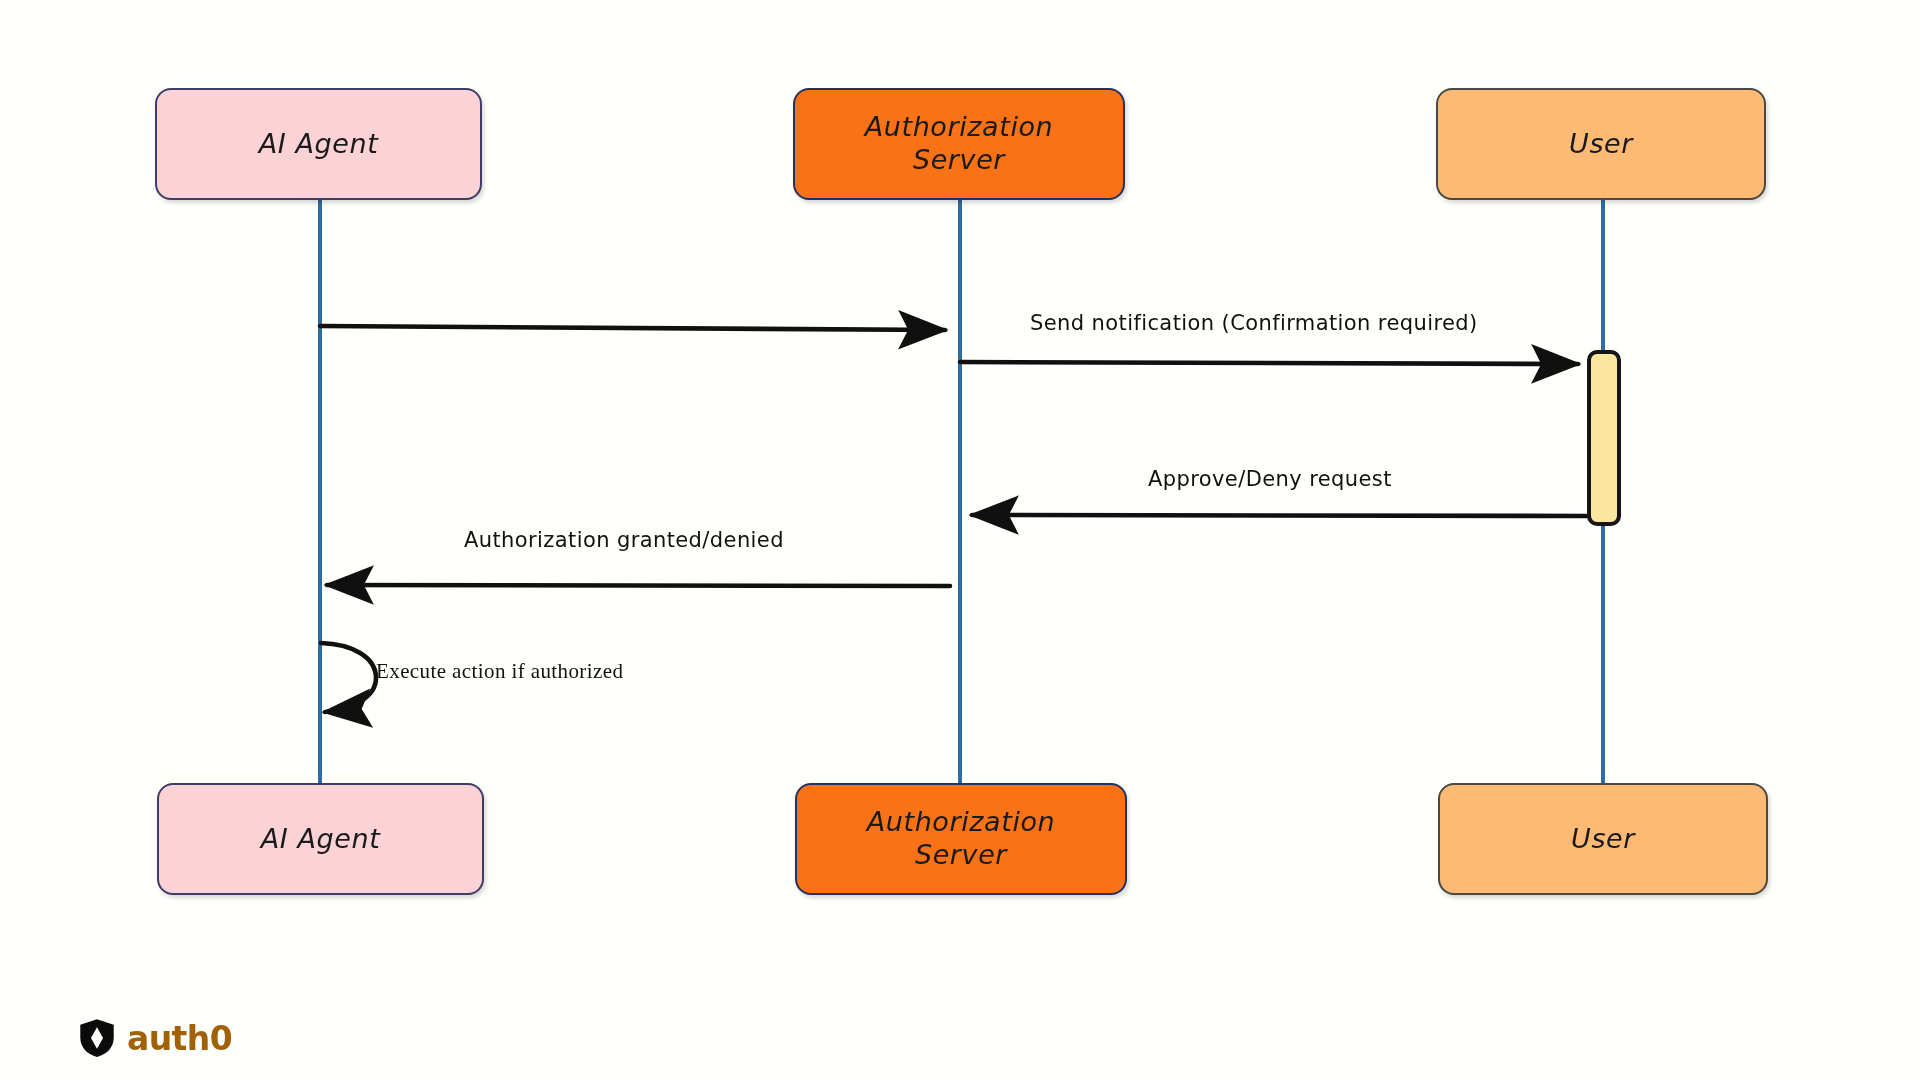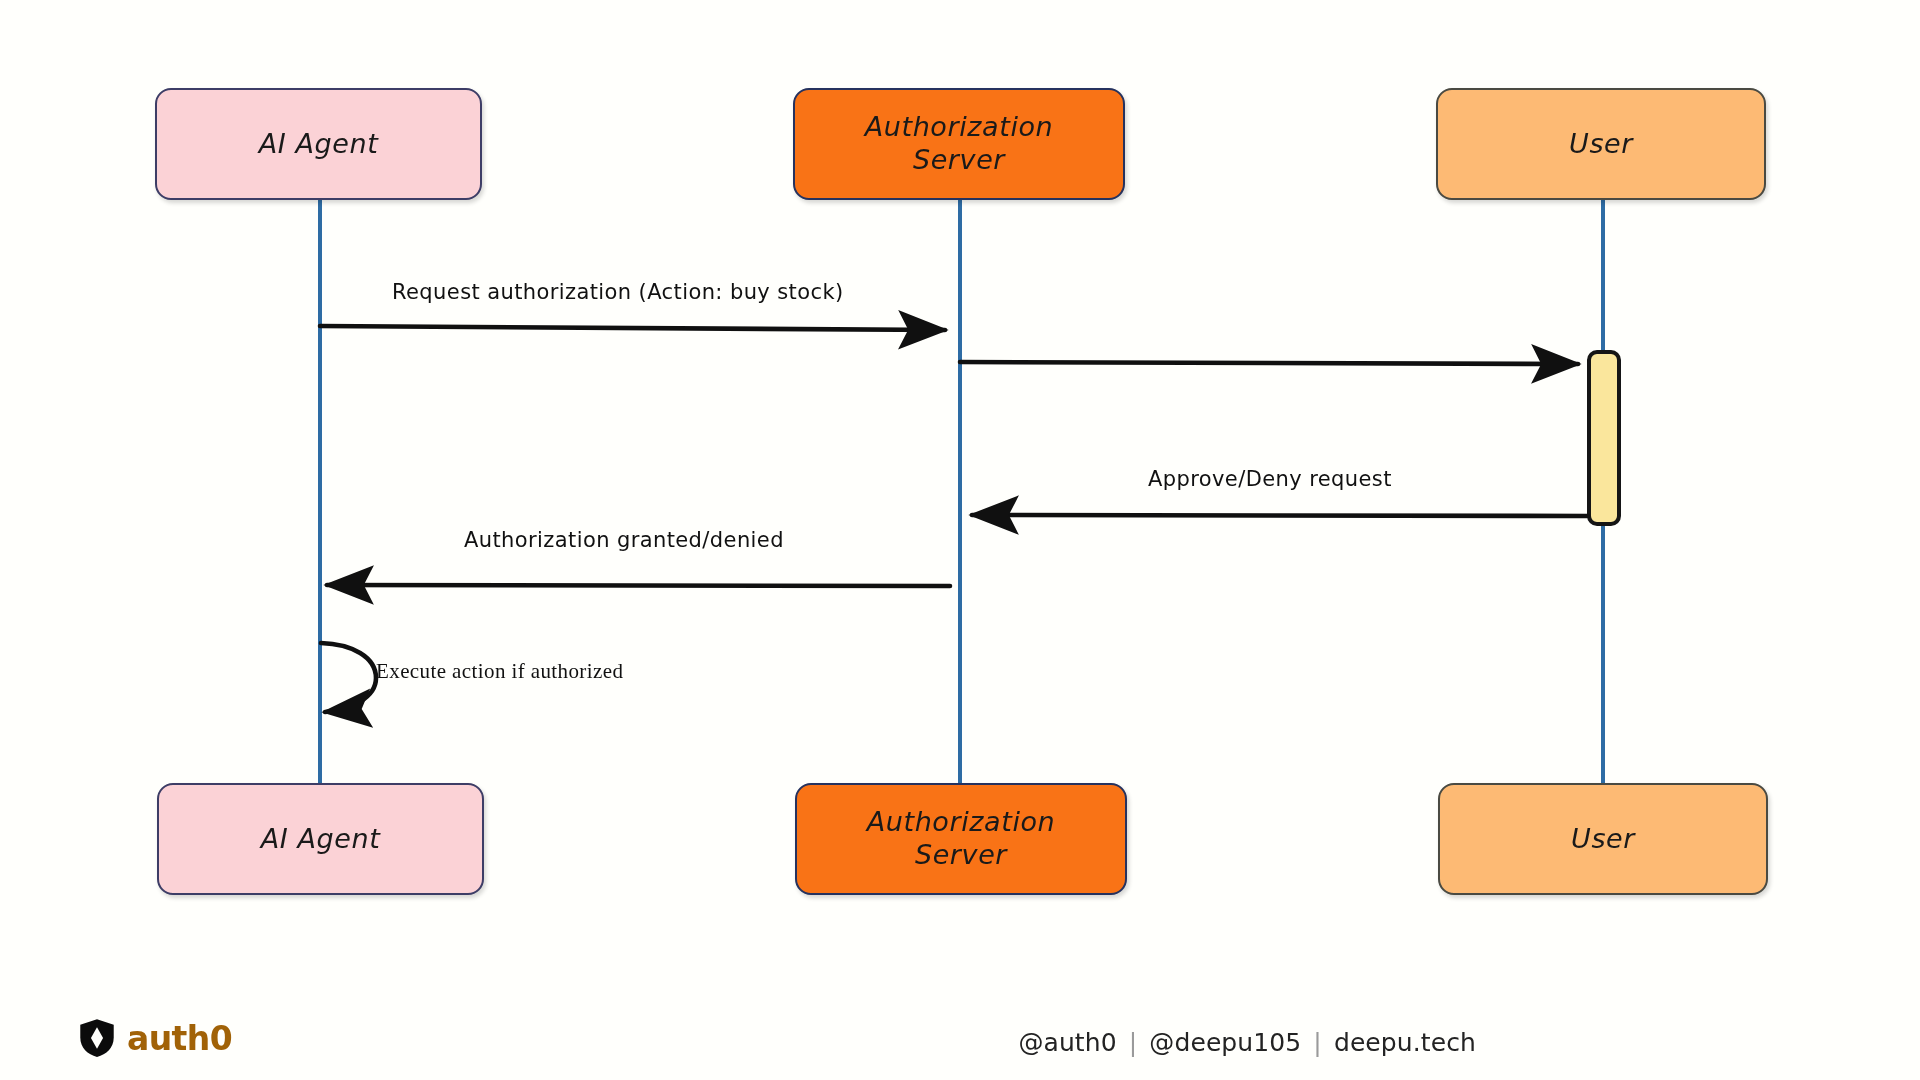--- a/index.html
+++ b/index.html
@@ -145,22 +145,22 @@
 
     <g>
       <path d="M950,586 L327,585" stroke="#101010" stroke-width="4.6" fill="none" stroke-linecap="round" marker-end="url(#ah)"></path>
     </g>
 
     <g>
       <path d="M321,643 C352,644 376,657 376,678 C376,698 350,710 325,712" stroke="#101010" stroke-width="4.6" fill="none" stroke-linecap="round" marker-end="url(#ah)"></path>
     </g>
   </svg>
 
-  <div class="msg-label" style="left:392px; top:280px;">Request authorization (Action: buy stock)</div>
 
+  <div class="msg-label" style="left:1030px; top:311px;">Send notification (Confirmation required)</div>
 
   <div class="msg-label" style="left:1148px; top:467px;">Approve/Deny request</div>
 
   <div class="msg-label" style="left:464px; top:528px;">Authorization granted/denied</div>
 
   <div class="msg-label" style="left:376px; top:659px;font-family:Liberation Serif, serif;">Execute action if authorized</div>
 
   <div class="participant p-agent" style="left:157px; top:783px; width:327px; height:112px;">AI Agent</div>
 
   <div class="participant p-server" style="left:795px; top:783px; width:332px; height:112px;">Authorization
@@ -172,21 +172,14 @@
     <span style="display:block;width:38px;height:40px;">
       <svg viewBox="0 0 40 42" width="38" height="40" aria-hidden="true">
         <path d="M20 1.2 L37.6 7.0 L37.6 20.5 C37.6 31.5 29.9 38.2 20 41.0
                  C10.1 38.2 2.4 31.5 2.4 20.5 L2.4 7.0 Z" fill="#0b0b0b"></path>
         <path d="M20 9.6 L26.4 21.0 L20 32.4 L13.6 21.0 Z" fill="#FFFFFC"></path>
       </svg>
     </span>
     <span class="wordmark">auth0</span>
   </div>
 
-  <div id="credits">
-    <span>@auth0</span>
-    <span class="sep">|</span>
-    <span>@deepu105</span>
-    <span class="sep">|</span>
-    <span>deepu.tech</span>
-  </div>
 
 </div>
 
 </body></html>

